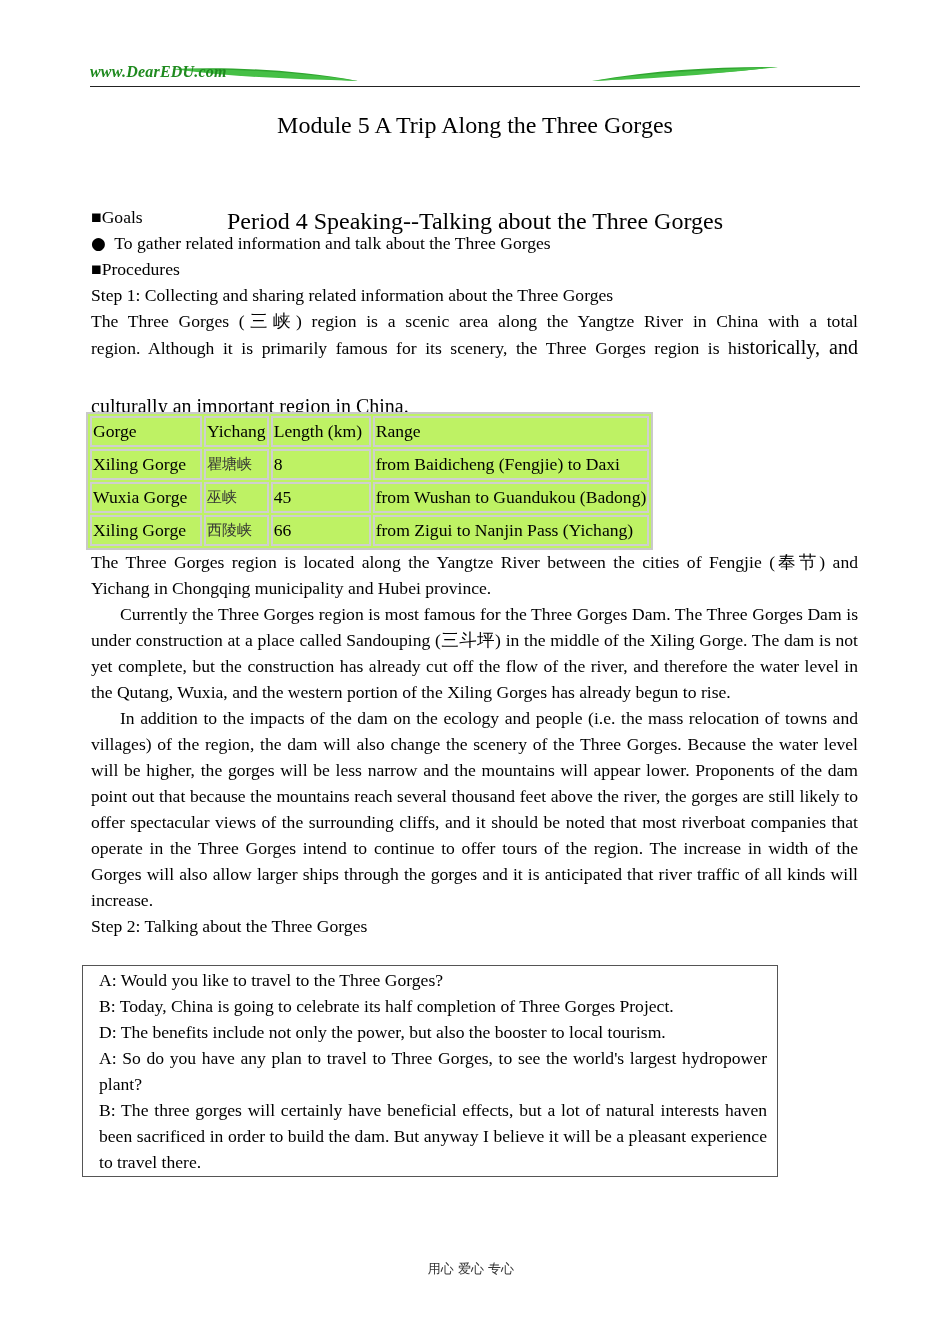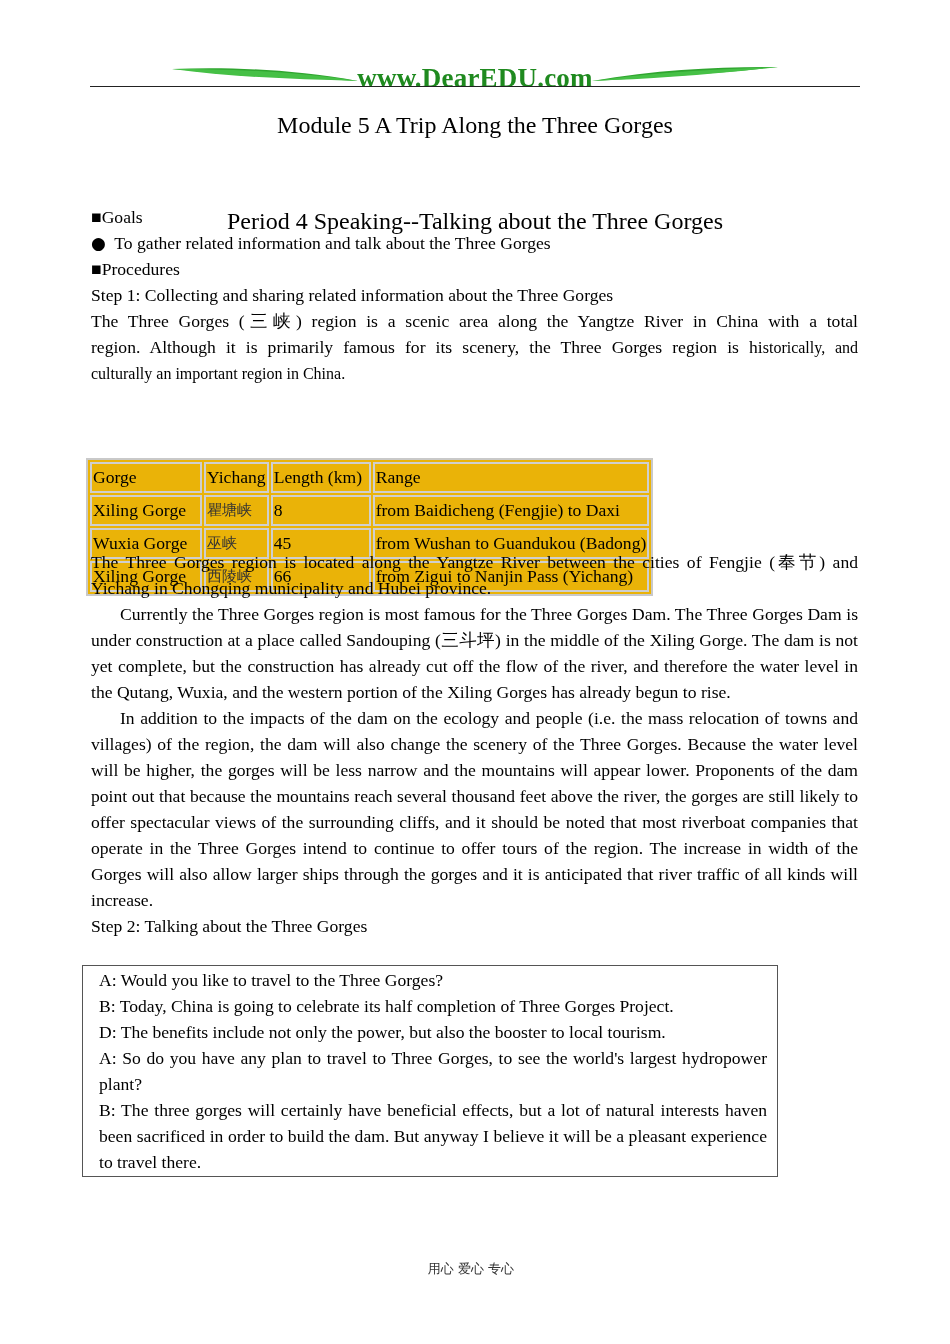--- a/index.html
+++ b/index.html
@@ -4,48 +4,47 @@
 <style>
   html, body { margin: 0; padding: 0; background: #ffffff; }
   body {
     width: 950px; height: 1344px; position: relative; overflow: hidden;
     font-family: "Liberation Serif", "DejaVu Serif", serif;
     color: #000;
   }
   .header-band { position: absolute; left: 90px; top: 62px; width: 770px; height: 26px; }
   .header-line { position: absolute; left: 90px; top: 86px; width: 770px; height: 0; border-top: 1.5px solid #222; }
   .header-logo {
-    position: absolute; left: 0; right: 0; top: 1px; text-align: center;
-    font-family: "Liberation Serif", serif; font-weight: bold; font-size: 27px;
-    color: #1f8a1f; letter-spacing: 0.2px;
+    position: absolute; left: 0; right: 0; top: 1px; 
+    font-family: "Liberation Serif", serif; font-weight: bold; font-size: 16px;
+    color: #1f8a1f; letter-spacing: 0.2px; font-style: italic;
   }
   .swoosh { position: absolute; top: 3px; }
   .title {
     position: absolute; left: 0; width: 950px; text-align: center;
     font-size: 24px; line-height: 30px;
   }
   .t1 { top: 110px; }
   .t2 { top: 162px; margin-top: 44px; }
   .content {
     position: absolute; left: 91px; width: 767px;
     font-size: 17.6px; line-height: 26px;
   }
   .line { white-space: nowrap; }
   .justify { text-align: justify; text-align-last: justify; }
   .para { text-align: justify; }
   .indent { text-indent: 29px; }
-  .small { font-size: 16px; }
+  .small { font-size: 20px; margin-top: 32px; }
   .cn { font-family: "DejaVu Sans", sans-serif; font-size: 15px; color: #333; }
 
   table.gorge {
     position: absolute; left: 86px; top: 412px;
     border-collapse: separate; border-spacing: 2px;
-    border: 2px solid #c9c9c9; background: #eab308;
+    border: 2px solid #c9c9c9; background: #bef264;
     font-size: 17.6px;
-    margin-top: 46px;
   }
   table.gorge td {
     border: 2px solid #cfcfcf; padding: 0 1px; height: 27px; line-height: 27px;
     white-space: nowrap; vertical-align: middle;
   }
   .dialog {
     position: absolute; left: 82px; top: 965px; width: 668px;
     border: 1px solid #555; padding: 1px 10px 1px 16px;
     font-size: 17.6px; line-height: 26px;
   }

